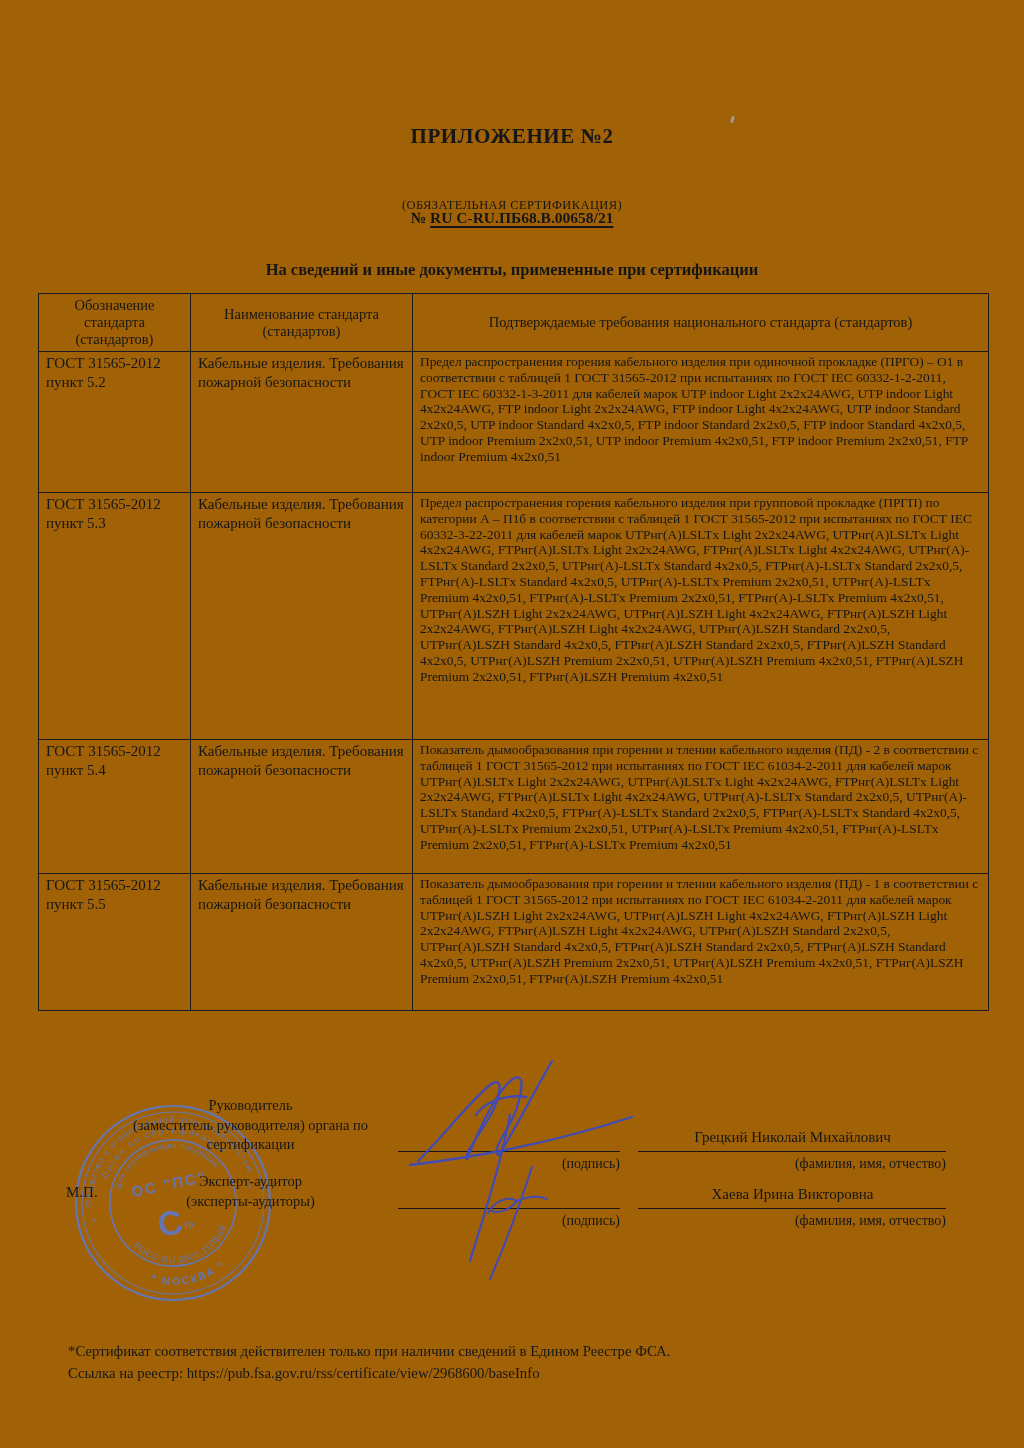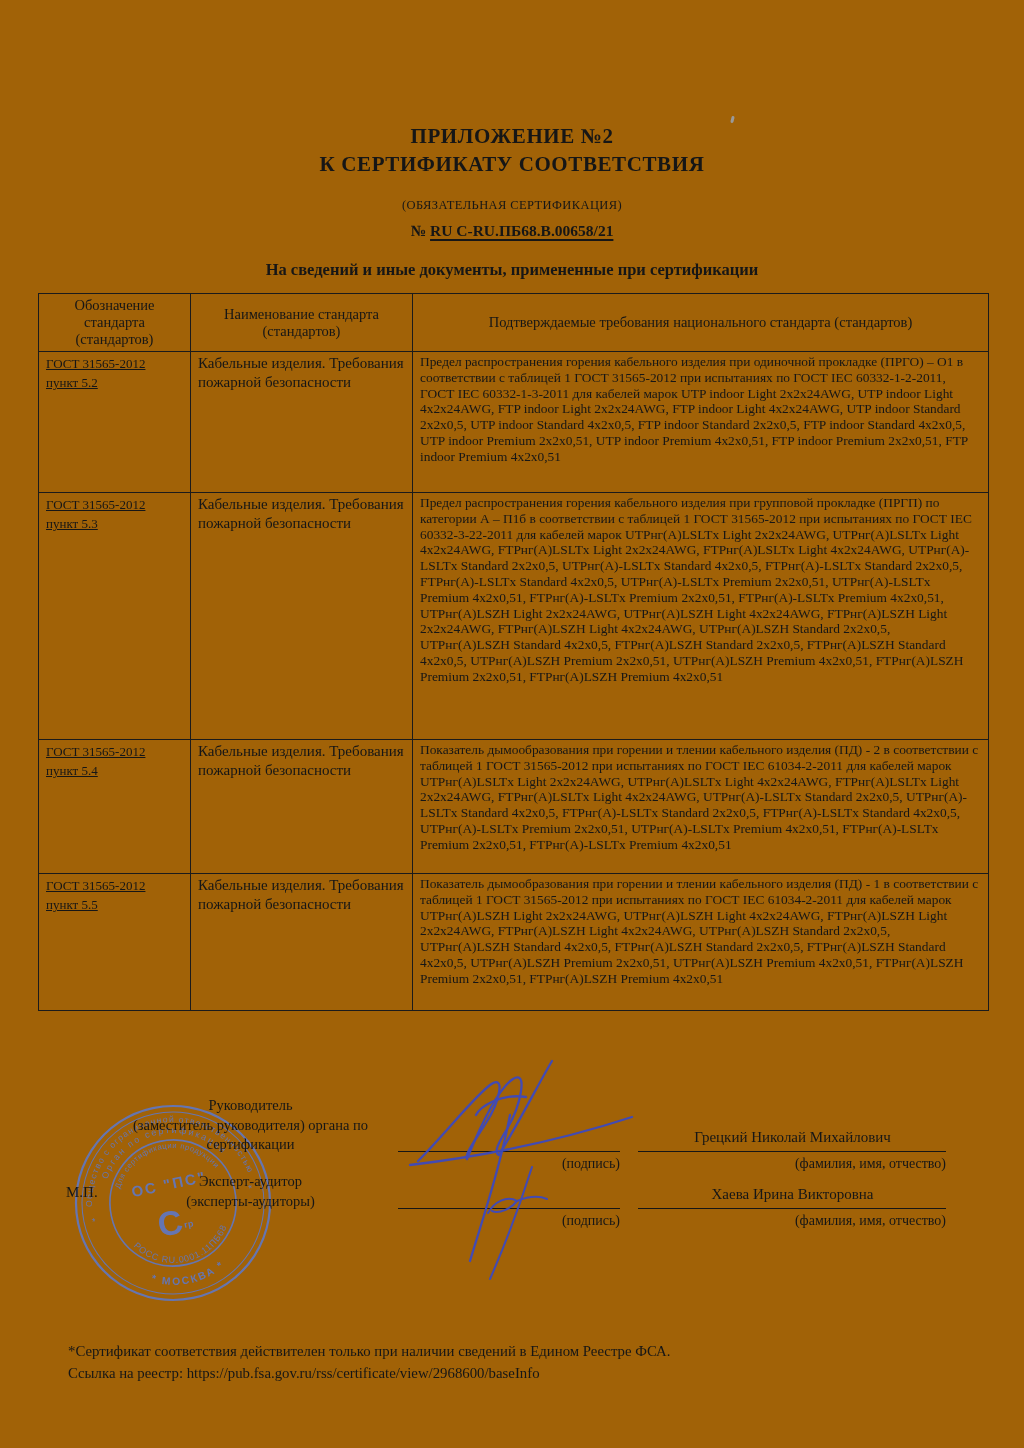--- a/index.html
+++ b/index.html
@@ -21,21 +21,21 @@
     border-collapse:collapse; width:950px; table-layout:fixed;
   }
   table.standards th, table.standards td {
     border:1.5px solid #1b1b1b; vertical-align:top;
   }
   table.standards th {
     vertical-align:middle; font-weight:normal; font-size:14.5px;
     text-align:center; padding:3px 6px; line-height:17px;
   }
   table.standards td { padding:2px 6px 2px 7px; }
-  .cell-std  { font-size:13px; line-height:19px;text-decoration:underline; }
+  .cell-std  { font-size:15px; line-height:19px; }
   .cell-name { font-size:15px; line-height:19px; }
   .cell-req  { font-size:13.4px; line-height:15.8px; text-align:left; }
   .role-block { text-align:center; font-size:14.5px; line-height:19.5px; }
   .mp         { font-size:15px; }
   .sig-line   { border-top:1.5px solid #161616; height:0; }
   .name-text  { font-size:15px; text-align:center; }
   .under-label{ font-size:14px; text-align:right; }
 
   .footer-note { font-size:14.8px; line-height:22px; }
 
@@ -44,23 +44,22 @@
 
   .artifact { width:3px; height:7px; background:#9a9a9a; border-radius:2px; transform:rotate(14deg); }
   .z1{ z-index:1; } .z2{ z-index:2; position:absolute; } .z3{ z-index:3; }
 </style>
 </head>
 <body>
 
 <div class="page">
 
   <div class="abs centered title-line" style="top:124px;">ПРИЛОЖЕНИЕ №2</div>
-  <div class="abs centered title-line" style="top:152px;">К СЕРТИФИКАТУ СООТВЕТСТВИЯ</div>
   <div class="abs centered cert-kind" style="top:198px;">(ОБЯЗАТЕЛЬНАЯ СЕРТИФИКАЦИЯ)</div>
-  <div class="abs centered cert-num" style="top:222px;">
+  <div class="abs centered cert-num" style="top:209px;">
     <span>№</span>
     <span class="num-underline">RU C-RU.ПБ68.В.00658/21</span>
   </div>
   <div class="abs centered subtitle" style="top:260px;">На сведений и иные документы, примененные при сертификации</div>
 
   <div class="abs artifact" style="left:731px; top:116px;"></div>
 
   <div class="abs" style="left:38px; top:293px;">
     <table class="standards">
       <colgroup>

